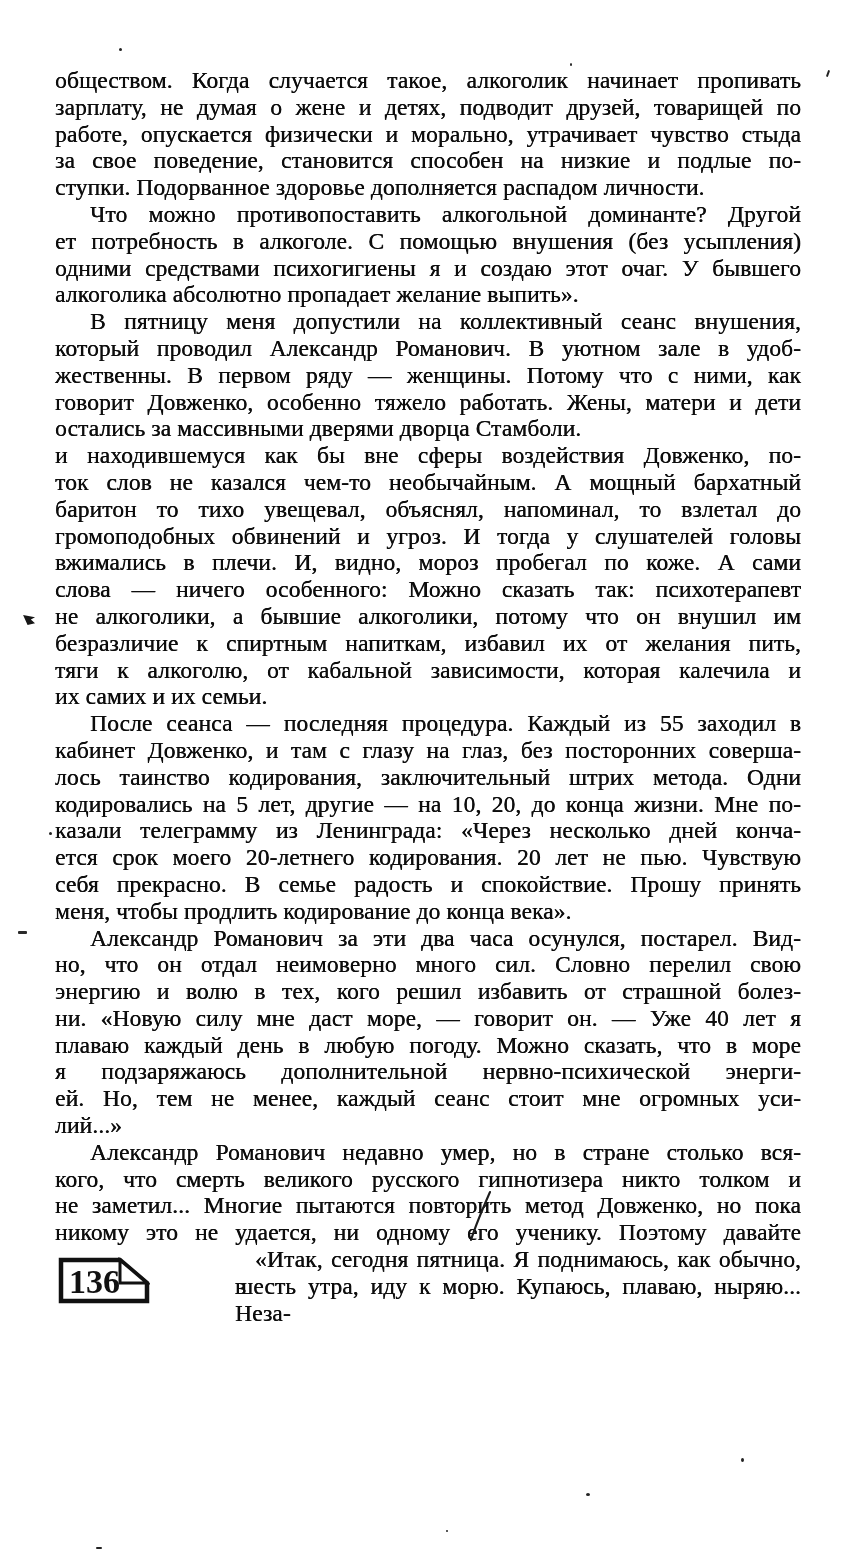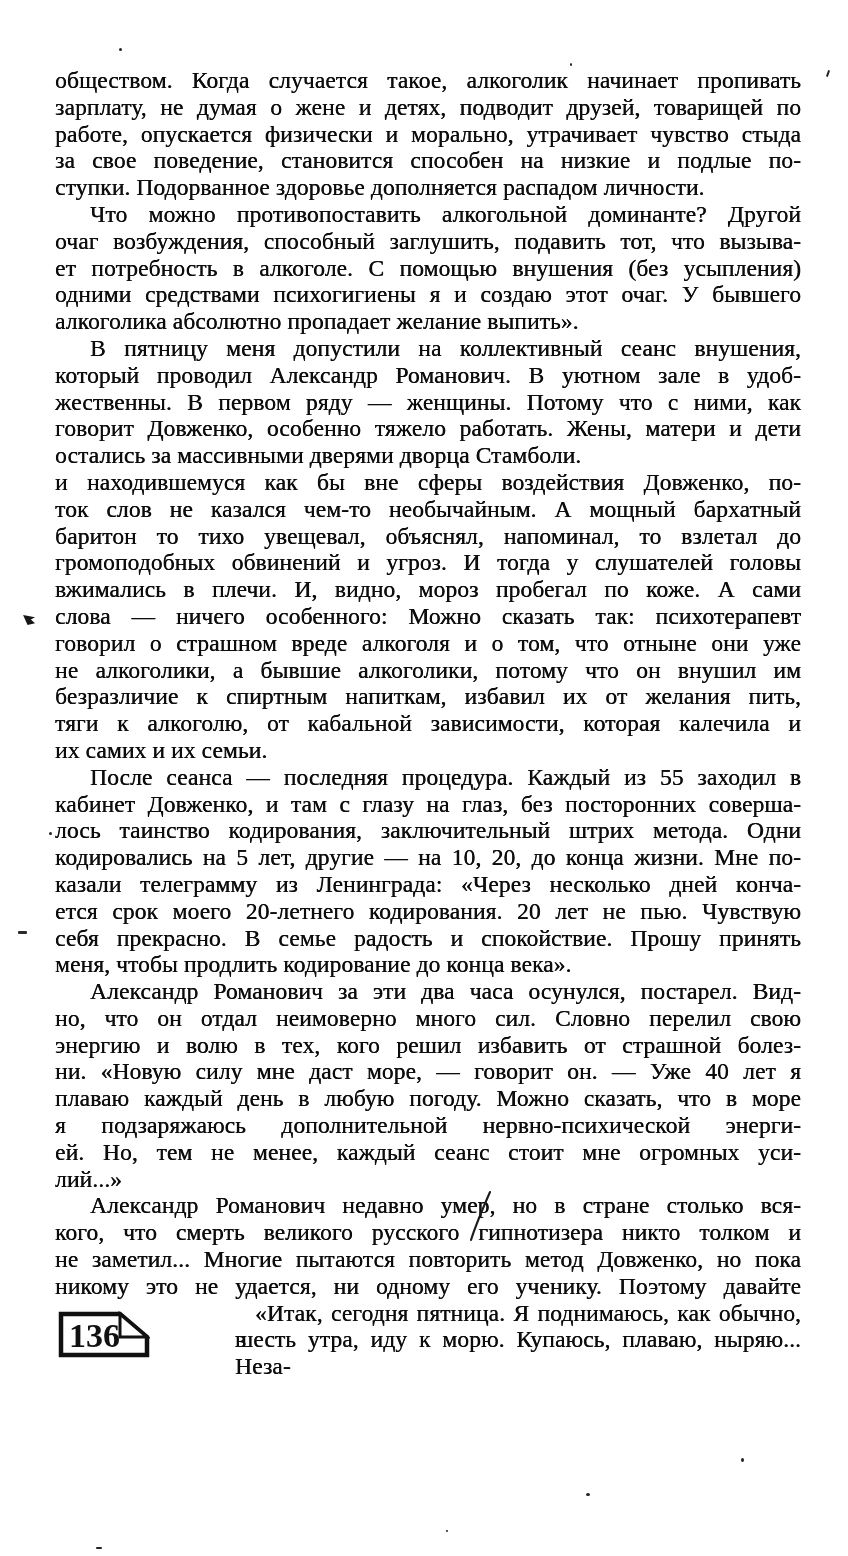--- a/index.html
+++ b/index.html
@@ -59,36 +59,34 @@
 
 <div class="page">
 
   <div id="text-block">
       <div class="line">обществом. Когда случается такое, алкоголик начинает пропивать</div>
       <div class="line">зарплату, не думая о жене и детях, подводит друзей, товарищей по</div>
       <div class="line">работе, опускается физически и морально, утрачивает чувство стыда</div>
       <div class="line">за свое поведение, становится способен на низкие и подлые по-</div>
       <div class="line para-end">ступки. Подорванное здоровье дополняется распадом личности.</div>
       <div class="line indent">Что можно противопоставить алкогольной доминанте? Другой</div>
-      <div class="line">очаг возбуждения, способный заглушить, подавить тот, что вызыва-</div>
       <div class="line">ет потребность в алкоголе. С помощью внушения (без усыпления)</div>
       <div class="line">одними средствами психогигиены я и создаю этот очаг. У бывшего</div>
       <div class="line para-end">алкоголика абсолютно пропадает желание выпить».</div>
       <div class="line indent">В пятницу меня допустили на коллективный сеанс внушения,</div>
       <div class="line">который проводил Александр Романович. В уютном зале в удоб-</div>
       <div class="line">жественны. В первом ряду — женщины. Потому что с ними, как</div>
       <div class="line">говорит Довженко, особенно тяжело работать. Жены, матери и дети</div>
       <div class="line para-end">остались за массивными дверями дворца Стамболи.</div>
       <div class="line">и находившемуся как бы вне сферы воздействия Довженко, по-</div>
       <div class="line">ток слов не казался чем-то необычайным. А мощный бархатный</div>
       <div class="line">баритон то тихо увещевал, объяснял, напоминал, то взлетал до</div>
       <div class="line">громоподобных обвинений и угроз. И тогда у слушателей головы</div>
       <div class="line">вжимались в плечи. И, видно, мороз пробегал по коже. А сами</div>
       <div class="line">слова — ничего особенного: Можно сказать так: психотерапевт</div>
-      <div class="line">говорил о страшном вреде алкоголя и о том, что отныне они уже</div>
       <div class="line">не алкоголики, а бывшие алкоголики, потому что он внушил им</div>
       <div class="line">безразличие к спиртным напиткам, избавил их от желания пить,</div>
       <div class="line">тяги к алкоголю, от кабальной зависимости, которая калечила и</div>
       <div class="line para-end">их самих и их семьи.</div>
       <div class="line indent">После сеанса — последняя процедура. Каждый из 55 заходил в</div>
       <div class="line">кабинет Довженко, и там с глазу на глаз, без посторонних соверша-</div>
       <div class="line">лось таинство кодирования, заключительный штрих метода. Одни</div>
       <div class="line">кодировались на 5 лет, другие — на 10, 20, до конца жизни. Мне по-</div>
       <div class="line">казали телеграмму из Ленинграда: «Через несколько дней конча-</div>
       <div class="line">ется срок моего 20-летнего кодирования. 20 лет не пью. Чувствую</div>

